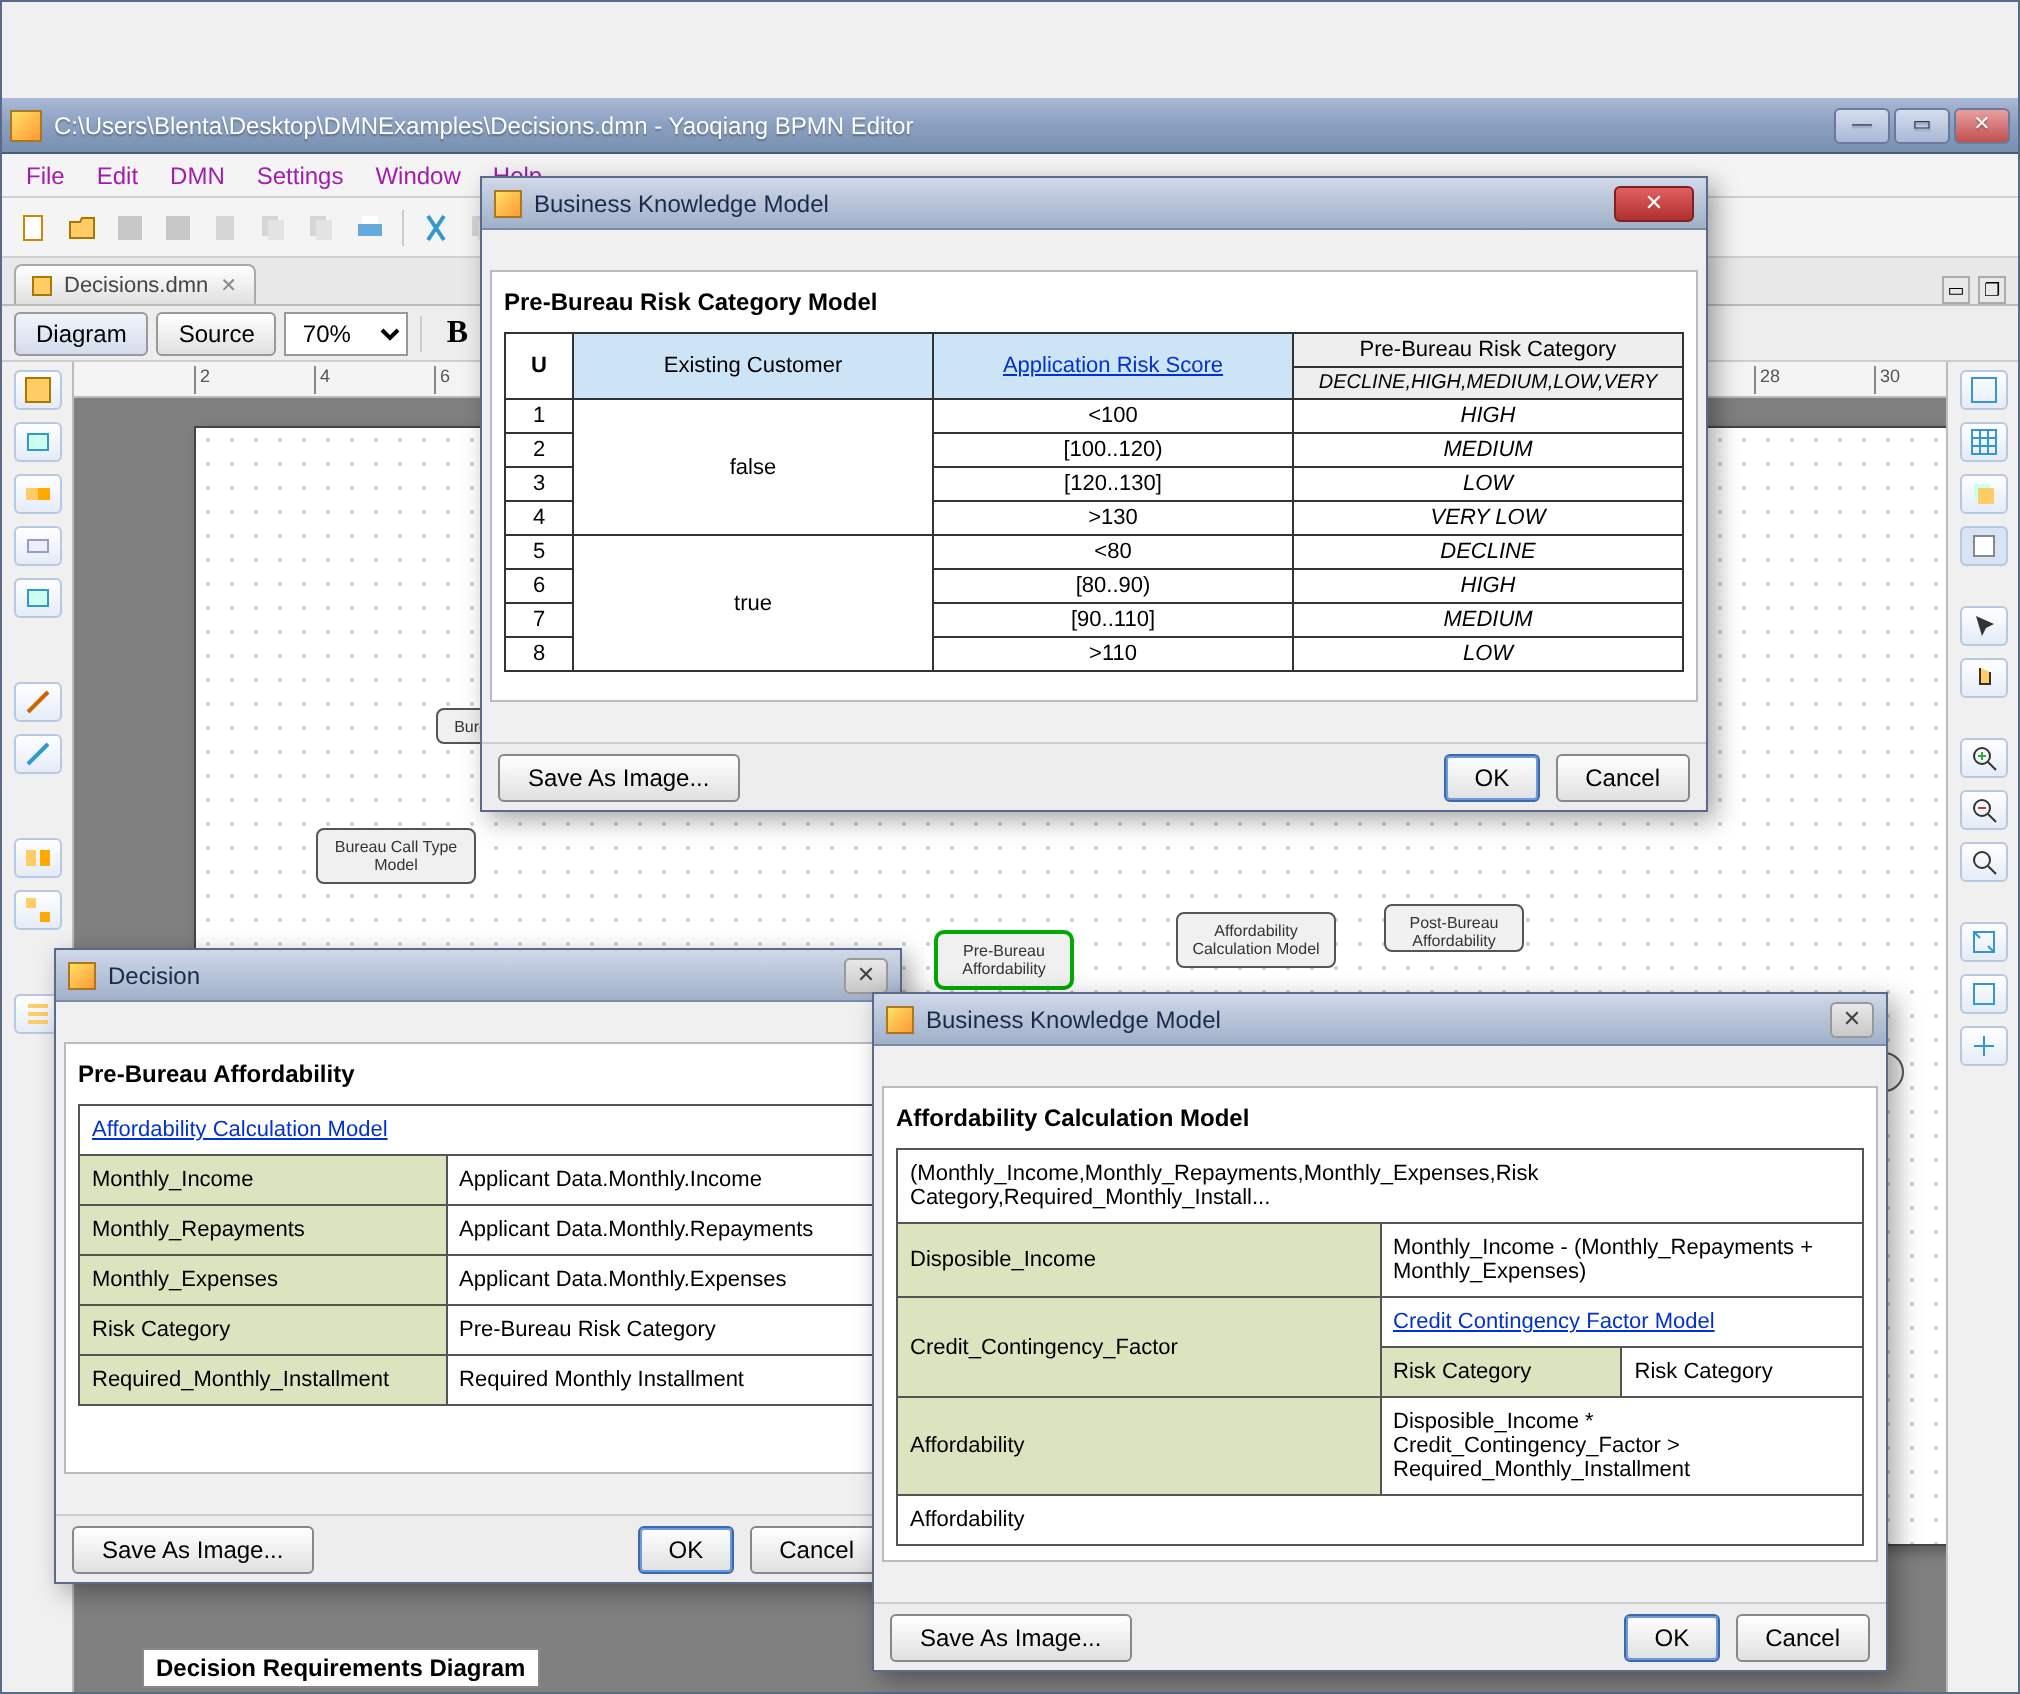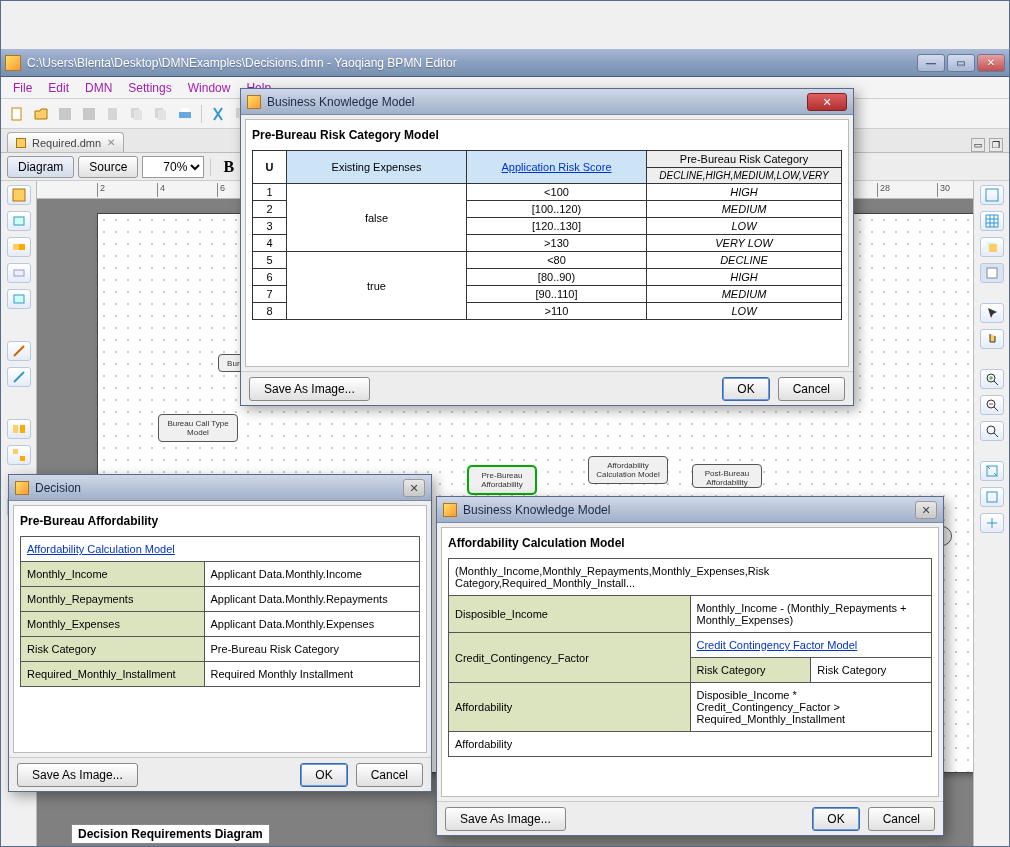--- a/index.html
+++ b/index.html
@@ -138,21 +138,20 @@
     font-size: 12px;
   }
   .seg-btn.active { background: linear-gradient(to bottom, #f0f4fa, #d4dcec); }
   .zoom-sel {
     height: 22px;
     width: 62px;
     border: 1px solid #999;
     background: #fff;
     font-size: 12px;
     padding-left: 4px;
-    text-align: right;
   }
   .bold-b { font-family: Georgia, serif; font-weight: bold; font-size: 16px; padding: 0 6px; cursor:pointer; }
   
   .workspace {
     flex: 1;
     position: relative;
     display: flex;
     background: #888;
   }
   .left-palette, .right-palette {
@@ -223,20 +222,21 @@
     font-size: 12px;
   }
   
   .dialog {
     position: absolute;
     background: #f0f0f0;
     border: 1px solid #5a6a8a;
     box-shadow: 4px 4px 12px rgba(0,0,0,0.35);
     display: flex;
     flex-direction: column;
+    gap: 16px;
   }
   .dlg-title {
     height: 26px;
     background: linear-gradient(to bottom, #d0d8e8, #a0b0c8);
     border-bottom: 1px solid #7a8aa8;
     display: flex;
     align-items: center;
     padding: 0 6px;
     color: #1a2a4a;
     font-size: 12px;
@@ -429,21 +429,21 @@
     <div class="tb-btn">
         <svg viewBox="0 0 16 16">
           <path d="M4 3l9 5-9 5z" fill="#3a3"></path>
         </svg>
       </div>
   </div>
 
   <div class="tabbar">
     <div class="tab">
       <span style="width:10px;height:10px;background:#fc6;border:1px solid #a70;display:inline-block"></span>
-      <span>Required.dmn</span>
+      <span>Decisions.dmn</span>
       <span class="tab-x">✕</span>
     </div>
     <div class="right-btns">
       <div class="mini">▭</div>
       <div class="mini">❐</div>
     </div>
   </div>
 
   <div class="subtoolbar">
     <div class="seg-btn active">Diagram</div>
@@ -536,21 +536,21 @@
         <span class="tick" style="left:840px">28</span>
         <span class="tick" style="left:900px">30</span>
       </div>
       <div class="canvas-inner">
         <div class="page">
           <div class="node" style="top:140px;left:120px;width:60px;height:18px">Bureau Call</div>
           <div class="node" style="top:200px;left:60px;width:80px;height:28px">Bureau Call Type Model</div>
           <div class="node" style="top:284px;left:58px;width:70px;height:18px;border-radius:10px">Risk Manager</div>
           <div class="node sel" style="top:252px;left:370px;width:68px;height:28px">Pre-Bureau Affordability</div>
           <div class="node" style="top:242px;left:490px;width:80px;height:28px">Affordability Calculation Model</div>
-          <div class="node" style="top:250px;left:594px;width:70px;height:24px">Post-Bureau Affordability</div>
+          <div class="node" style="top:238px;left:594px;width:70px;height:24px">Post-Bureau Affordability</div>
           <div class="node" style="top:298px;left:658px;width:80px;height:26px">Post-Bureau Risk Category</div>
           <div class="node" style="top:312px;left:790px;width:64px;height:20px;border-radius:10px">Users Data</div>
         </div>
         <div class="page-label">Decision Requirements Diagram</div>
       </div>
     </div>
 
     <div class="right-palette">
       <div class="pal-btn">
           <svg viewBox="0 0 14 14">
@@ -631,21 +631,21 @@
     <div class="app-icon"></div>
     <div class="title-text">Business Knowledge Model</div>
     <div class="dlg-close">✕</div>
   </div>
   <div class="dlg-body">
     <h4>Pre-Bureau Risk Category Model</h4>
     <table class="dt">
       <tbody>
           <tr>
         <th rowspan="2" style="width:34px">U</th>
-        <th class="in" rowspan="2" style="width:180px">Existing Expenses</th>
+        <th class="in" rowspan="2" style="width:180px">Existing Customer</th>
         <th class="in" rowspan="2" style="width:180px"><a href="#">Application Risk Score</a></th>
         <th class="out">Pre-Bureau Risk Category</th>
       </tr>
       <tr>
         <th class="out" style="font-style:italic;font-size:10px">DECLINE,HIGH,MEDIUM,LOW,VERY</th>
       </tr>
       <tr>
             <td class="rule-n">1</td>
             <td rowspan="4">false</td>
             <td>&lt;100</td>
@@ -691,21 +691,21 @@
       </table>
   </div>
   <div class="dlg-footer">
     <div class="dlg-btn">Save As Image...</div>
     <div class="spacer"></div>
     <div class="dlg-btn primary">OK</div>
     <div class="dlg-btn">Cancel</div>
   </div>
 </div>
 
-<div class="dialog" style="top:474px;left:8px;width:424px;height:318px">
+<div class="dialog" style="top:474px;left:27px;width:424px;height:318px">
   <div class="dlg-title">
     <div class="app-icon"></div>
     <div class="title-text">Decision</div>
     <div class="dlg-close plain">✕</div>
   </div>
   <div class="dlg-body">
     <h4>Pre-Bureau Affordability</h4>
     <table class="kv">
       <tbody>
           <tr>

